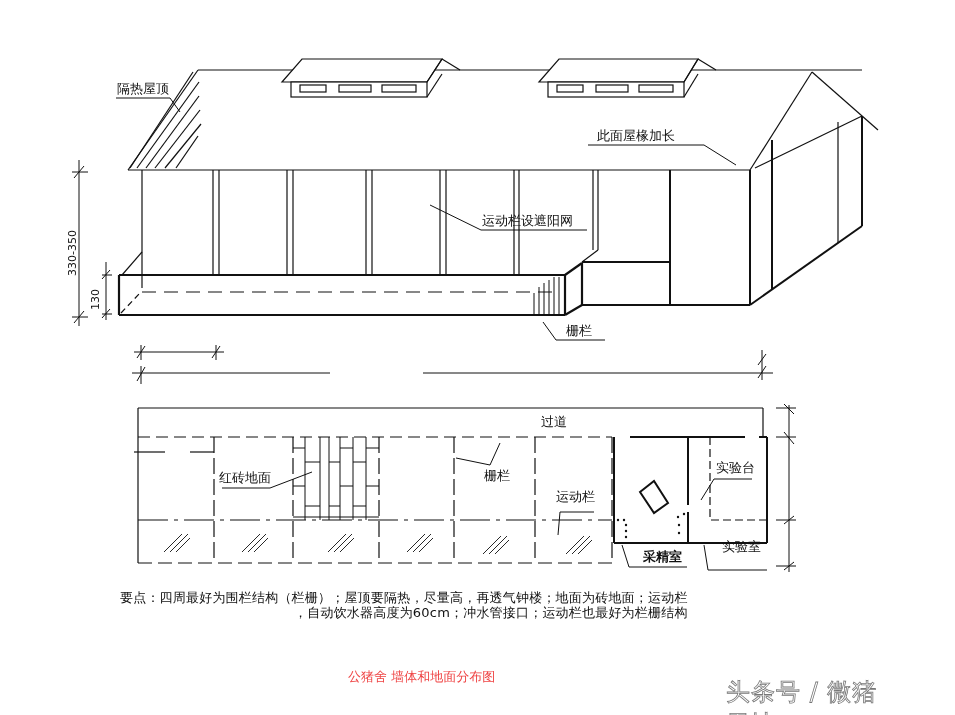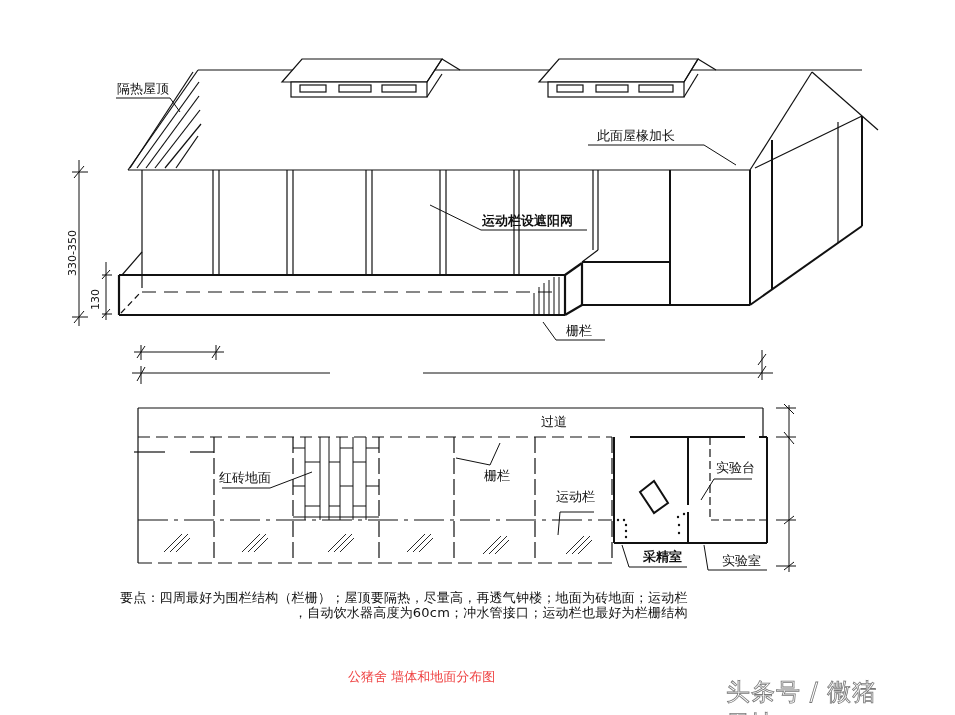--- a/index.html
+++ b/index.html
@@ -248,32 +248,32 @@
         <line x1="784" y1="432" x2="794" y2="444"></line>
       <line x1="776" y1="520" x2="796" y2="520"></line>
         <line x1="784" y1="524" x2="794" y2="516"></line>
       <line x1="776" y1="566" x2="796" y2="566"></line>
         <line x1="784" y1="570" x2="794" y2="562"></line>
     </g>
   </svg>
 
   <span class="lbl" style="left:117px; top:82px;">隔热屋顶</span>
   <span class="lbl" style="left:597px; top:129px;">此面屋椽加长</span>
-  <span class="lbl" style="left:482px; top:214px;font-weight:bold;">运动栏设遮阳网</span>
+  <span class="lbl" style="left:482px; top:214px;">运动栏设遮阳网</span>
   <span class="lbl" style="left:566px; top:324px;">栅栏</span>
   <span class="dim rot" style="left:66px; top:276px;">330-350</span>
   <span class="dim rot" style="left:89px; top:310px;">130</span>
 
   <span class="lbl" style="left:541px; top:415px;">过道</span>
   <span class="lbl" style="left:219px; top:471px;">红砖地面</span>
   <span class="lbl" style="left:484px; top:469px;">栅栏</span>
   <span class="lbl" style="left:556px; top:490px;">运动栏</span>
   <span class="lbl" style="left:716px; top:461px;">实验台</span>
   <span class="lbl" style="left:643px; top:550px;font-weight:bold;">采精室</span>
-  <span class="lbl" style="left:722px; top:554px;">实验室</span>
+  <span class="lbl" style="left:722px; top:540px;">实验室</span>
 
   <div id="notes">
     <div>要点：四周最好为围栏结构（栏栅）；屋顶要隔热，尽量高，再透气钟楼；地面为砖地面；运动栏</div>
     <div>，自动饮水器高度为60cm；冲水管接口；运动栏也最好为栏栅结构</div>
   </div>
 
   <div id="caption">公猪舍 墙体和地面分布图</div>
   <div id="watermark">头条号 / 微猪天地</div>
 </div>
 

